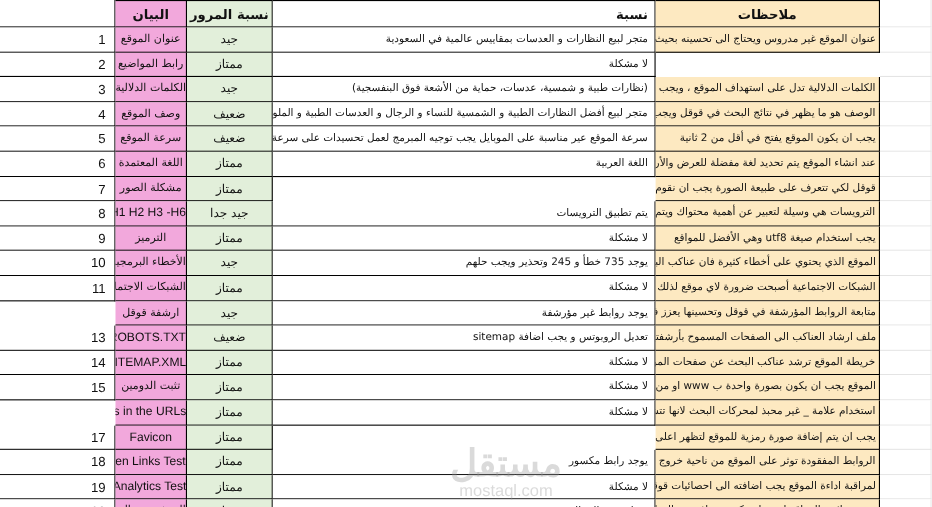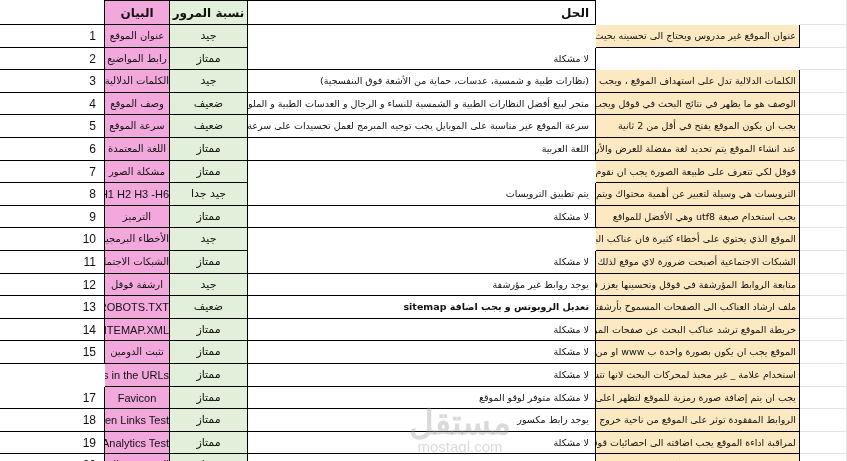--- a/index.html
+++ b/index.html
@@ -33,28 +33,30 @@
   .wm-en { font-size: 15px; font-family: "Liberation Sans", sans-serif; line-height: 16px; }
 </style>
 </head>
 <body>
 
 <div class="sheet">
   <div class="row header">
     <div class="cell c-num"></div>
     <div class="cell c-rate">نسبة المرور</div>
     <div class="cell c-item">البيان</div>
-    <div class="cell c-sol">الحل</div>
+    <div class="cell c-sol">نسبة</div>
+    <div class="cell c-note" style="text-align:center;padding-right:0;">ملاحظات</div>
     <div class="cell c-extra"></div>
   </div>
   <div id="rows">
       <div class="row" style="top: 25px; height: 22.6px;">
         <div class="cell c-num" style="line-height: 22.6px;">1</div>
         <div class="cell c-item" style="line-height: 22.6px;">عنوان الموقع</div>
         <div class="cell c-rate" style="line-height: 22.6px;">جيد</div>
+        <div class="cell c-sol" style="line-height: 22.6px;">متجر لبيع النظارات و العدسات بمقاييس عالمية في السعودية</div>
         <div class="cell c-note" style="line-height: 22.6px;">عنوان الموقع غير مدروس ويحتاج الى تحسينه بحيث يشم</div>
         <div class="cell c-extra" style="line-height: 22.6px;"></div>
       </div>
       <div class="row" style="top: 47.6px; height: 22.6px;">
         <div class="cell c-num" style="line-height: 22.6px;">2</div>
         <div class="cell c-item" style="line-height: 22.6px;">رابط المواضيع</div>
         <div class="cell c-rate" style="line-height: 22.6px;">ممتاز</div>
         <div class="cell c-sol" style="line-height: 22.6px;">لا مشكلة</div>
         <div class="cell c-extra" style="line-height: 22.6px;"></div>
       </div>
@@ -110,44 +112,44 @@
         <div class="cell c-item" style="line-height: 22.6px;">الترميز</div>
         <div class="cell c-rate" style="line-height: 22.6px;">ممتاز</div>
         <div class="cell c-sol" style="line-height: 22.6px;">لا مشكلة</div>
         <div class="cell c-note" style="line-height: 22.6px;">يجب استخدام صيغة utf8 وهي الأفضل للمواقع</div>
         <div class="cell c-extra" style="line-height: 22.6px;"></div>
       </div>
       <div class="row" style="top: 228.4px; height: 22.6px;">
         <div class="cell c-num" style="line-height: 22.6px;">10</div>
         <div class="cell c-item" style="line-height: 22.6px;">الأخطاء البرمجية</div>
         <div class="cell c-rate" style="line-height: 22.6px;">جيد</div>
+        <div class="cell c-sol" style="line-height: 22.6px;">يوجد 735 خطأ و 245 وتحذير ويجب حلهم</div>
         <div class="cell c-note" style="line-height: 22.6px;">الموقع الذي يحتوي على أخطاء كثيرة فان عناكب البحث ت</div>
         <div class="cell c-extra" style="line-height: 22.6px;"></div>
       </div>
       <div class="row" style="top: 251px; height: 22.6px;">
         <div class="cell c-num" style="line-height: 22.6px;">11</div>
         <div class="cell c-item" style="line-height: 22.6px;">الشبكات الاجتماعية</div>
         <div class="cell c-rate" style="line-height: 22.6px;">ممتاز</div>
         <div class="cell c-sol" style="line-height: 22.6px;">لا مشكلة</div>
         <div class="cell c-note" style="line-height: 22.6px;">الشبكات الاجتماعية أصبحت ضرورة لاي موقع لذلك وجه</div>
         <div class="cell c-extra" style="line-height: 22.6px;"></div>
       </div>
       <div class="row" style="top: 273.6px; height: 22.6px;">
-        <div class="cell c-num" style="line-height: 22.6px;">12</div>
         <div class="cell c-item" style="line-height: 22.6px;">ارشفة قوقل</div>
         <div class="cell c-rate" style="line-height: 22.6px;">جيد</div>
         <div class="cell c-sol" style="line-height: 22.6px;">يوجد روابط غير مؤرشفة</div>
         <div class="cell c-note" style="line-height: 22.6px;">متابعة الروابط المؤرشفة في قوقل وتحسينها يعزز فرصة م</div>
         <div class="cell c-extra" style="line-height: 22.6px;"></div>
       </div>
       <div class="row" style="top: 296.2px; height: 22.6px;">
         <div class="cell c-num" style="line-height: 22.6px;">13</div>
         <div class="cell c-item latin" style="line-height: 22.6px;">ROBOTS.TXT</div>
         <div class="cell c-rate" style="line-height: 22.6px;">ضعيف</div>
-        <div class="cell c-sol" style="line-height: 22.6px; font-weight: bold;">تعديل الروبوتس و يجب اضافة sitemap</div>
+        <div class="cell c-sol" style="line-height: 22.6px;">تعديل الروبوتس و يجب اضافة sitemap</div>
         <div class="cell c-note" style="line-height: 22.6px;">ملف ارشاد العناكب الى الصفحات المسموح بأرشفتها وم</div>
         <div class="cell c-extra" style="line-height: 22.6px;"></div>
       </div>
       <div class="row" style="top: 318.8px; height: 22.6px;">
         <div class="cell c-num" style="line-height: 22.6px;">14</div>
         <div class="cell c-item latin" style="line-height: 22.6px;">SITEMAP.XML</div>
         <div class="cell c-rate" style="line-height: 22.6px;">ممتاز</div>
         <div class="cell c-sol" style="line-height: 22.6px;">لا مشكلة</div>
         <div class="cell c-note" style="line-height: 22.6px;">خريطة الموقع ترشد عناكب البحث عن صفحات الموقع</div>
         <div class="cell c-extra" style="line-height: 22.6px;"></div>
@@ -164,21 +166,20 @@
         <div class="cell c-item latin" style="line-height: 22.6px;">Underscores in the URLs</div>
         <div class="cell c-rate" style="line-height: 22.6px;">ممتاز</div>
         <div class="cell c-sol" style="line-height: 22.6px;">لا مشكلة</div>
         <div class="cell c-note" style="line-height: 22.6px;">استخدام علامة _ غير محبذ لمحركات البحث لانها تتشابه</div>
         <div class="cell c-extra" style="line-height: 22.6px;"></div>
       </div>
       <div class="row" style="top: 386.6px; height: 22.6px;">
         <div class="cell c-num" style="line-height: 22.6px;">17</div>
         <div class="cell c-item latin" style="line-height: 22.6px;">Favicon</div>
         <div class="cell c-rate" style="line-height: 22.6px;">ممتاز</div>
-        <div class="cell c-sol" style="line-height: 22.6px;">لا مشكلة متوفر لوقو الموقع</div>
         <div class="cell c-note" style="line-height: 22.6px;">يجب ان يتم إضافة صورة رمزية للموقع لتظهر اعلى المتص</div>
         <div class="cell c-extra" style="line-height: 22.6px;"></div>
       </div>
       <div class="row" style="top: 409.2px; height: 22.6px;">
         <div class="cell c-num" style="line-height: 22.6px;">18</div>
         <div class="cell c-item latin" style="line-height: 22.6px;">Broken Links Test</div>
         <div class="cell c-rate" style="line-height: 22.6px;">ممتاز</div>
         <div class="cell c-sol" style="line-height: 22.6px;">يوجد رابط مكسور</div>
         <div class="cell c-note" style="line-height: 22.6px;">الروابط المفقودة توثر على الموقع من ناحية خروج محركا</div>
         <div class="cell c-extra" style="line-height: 22.6px;"></div>

